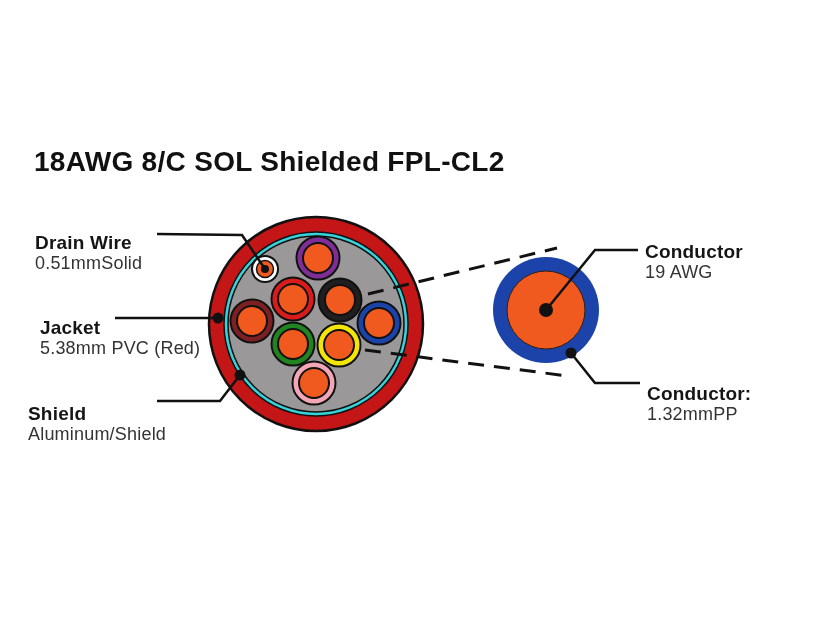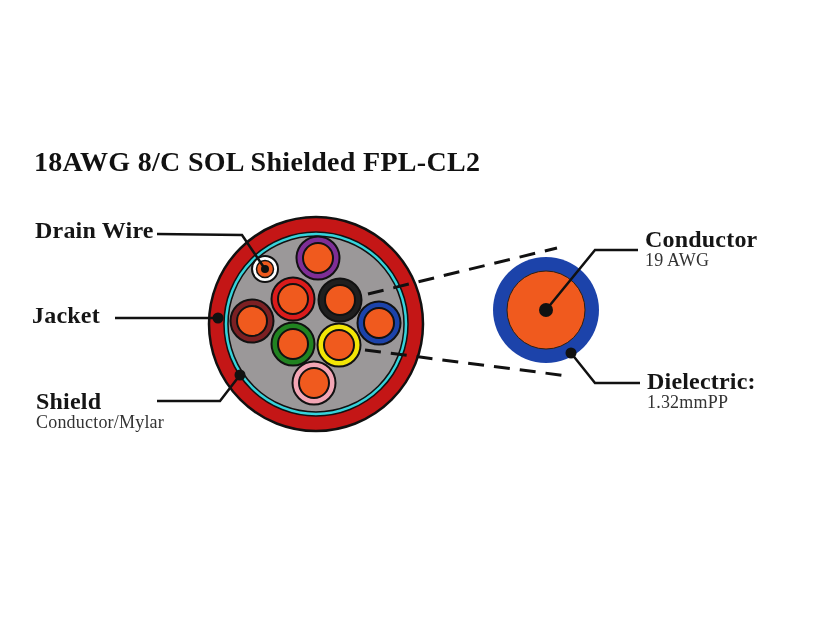--- a/index.html
+++ b/index.html
@@ -2,21 +2,21 @@
 <html><head>
 <meta charset="utf-8">
 <style>
   html, body { margin: 0; padding: 0; background: #ffffff; }
   .canvas {
     position: relative;
     width: 840px;
     height: 630px;
     background: #ffffff;
     overflow: hidden;
-    font-family: Liberation Serif, serif;
+    font-family: Liberation Sans, sans-serif;
   }
   .title {
     position: absolute;
     left: 34px;
     top: 146px;
     font-size: 28px;
     font-weight: 700;
     letter-spacing: 0.3px;
     color: #111111;
     white-space: nowrap;
@@ -29,28 +29,29 @@
   .callout {
     position: absolute;
     font-size: 18px;
     line-height: 20px;
     letter-spacing: 0.2px;
     color: #333333;
     white-space: nowrap;
   }
   .callout .heading {
     display: block;
-    font-size: 24px;
+    font-size: 19px;
     line-height: 21px;
     font-weight: 700;
     color: #151515;
+    margin-top: 12px;
   }
   .callout-drain      { left: 35px;  top: 220px; }
-  .callout-jacket     { left: 32px;  top: 305px; }
-  .callout-shield     { left: 36px;  top: 391px; }
+  .callout-jacket     { left: 40px;  top: 305px; }
+  .callout-shield     { left: 28px;  top: 391px; }
   .callout-conductor  { left: 645px; top: 229px; }
   .callout-dielectric { left: 647px; top: 371px; }
 </style>
 </head>
 <body>
 
 <div class="canvas">
 
   <div class="title">18AWG 8/C SOL Shielded FPL-CL2</div>
 
@@ -87,35 +88,36 @@
       <polyline points="157,401 220,401 240,375" fill="none" stroke="#111111" stroke-width="2.5" stroke-linejoin="miter"></polyline>
       <circle cx="240" cy="375" r="5.5" fill="#111111" stroke="none"></circle>
       <polyline points="638,250 595,250 546,310" fill="none" stroke="#111111" stroke-width="2.5" stroke-linejoin="miter"></polyline>
       <circle cx="546" cy="310" r="7" fill="#111111" stroke="none"></circle>
       <polyline points="640,383 595,383 571,353" fill="none" stroke="#111111" stroke-width="2.5" stroke-linejoin="miter"></polyline>
       <circle cx="571" cy="353" r="5.5" fill="#111111" stroke="none"></circle>
     </svg>
 
   <div class="callout callout-drain">
     <span class="heading">Drain Wire</span>
-    <br>
+    <span>0.51mmSolid</span><br>
   </div>
 
   <div class="callout callout-jacket">
     <span class="heading">Jacket</span>
+    <span>5.38mm PVC (Red)</span>
   </div>
 
   <div class="callout callout-shield">
     <span class="heading">Shield</span>
-    <span>Conductor/Mylar</span>
+    <span>Aluminum/Shield</span>
   </div>
 
   <div class="callout callout-conductor">
     <span class="heading">Conductor</span>
     <span>19 AWG</span><br>
   </div>
 
   <div class="callout callout-dielectric">
-    <span class="heading">Dielectric:</span>
+    <span class="heading">Conductor:</span>
     <span>1.32mmPP</span>
   </div>
 
 </div>
 
 </body></html>

